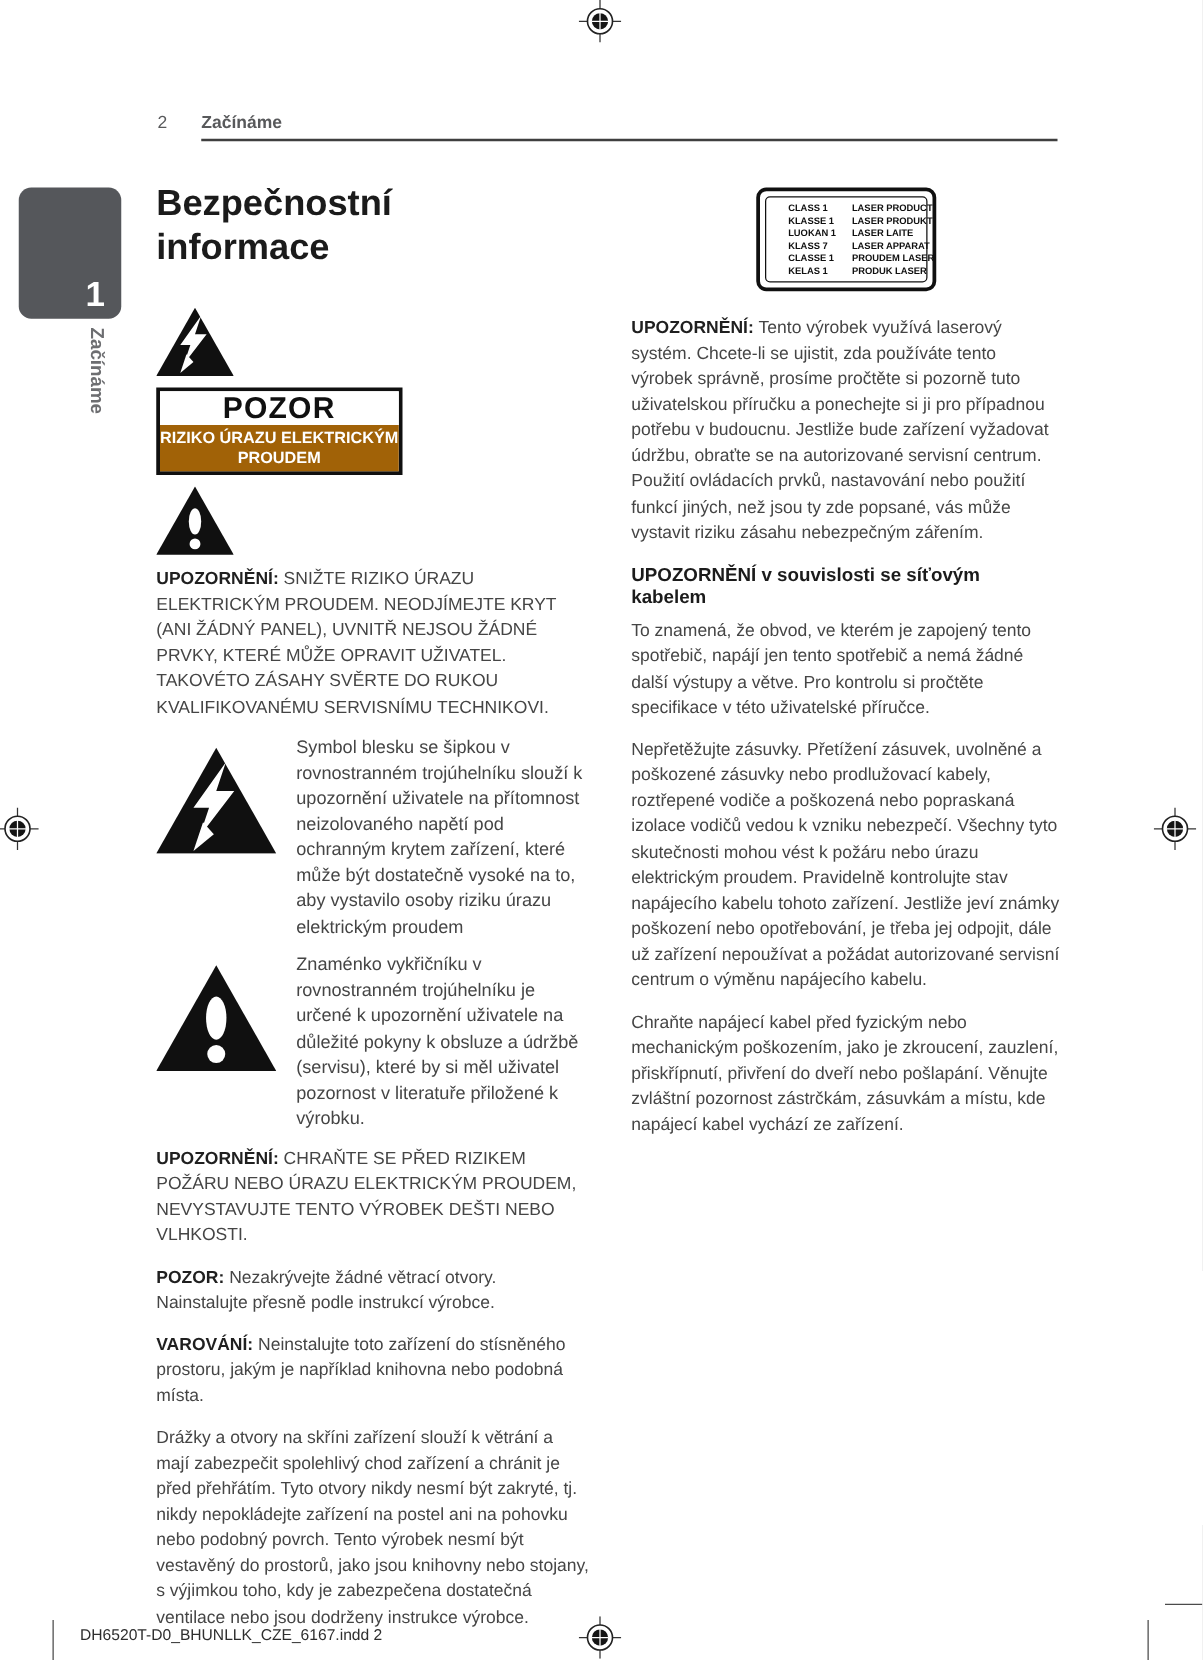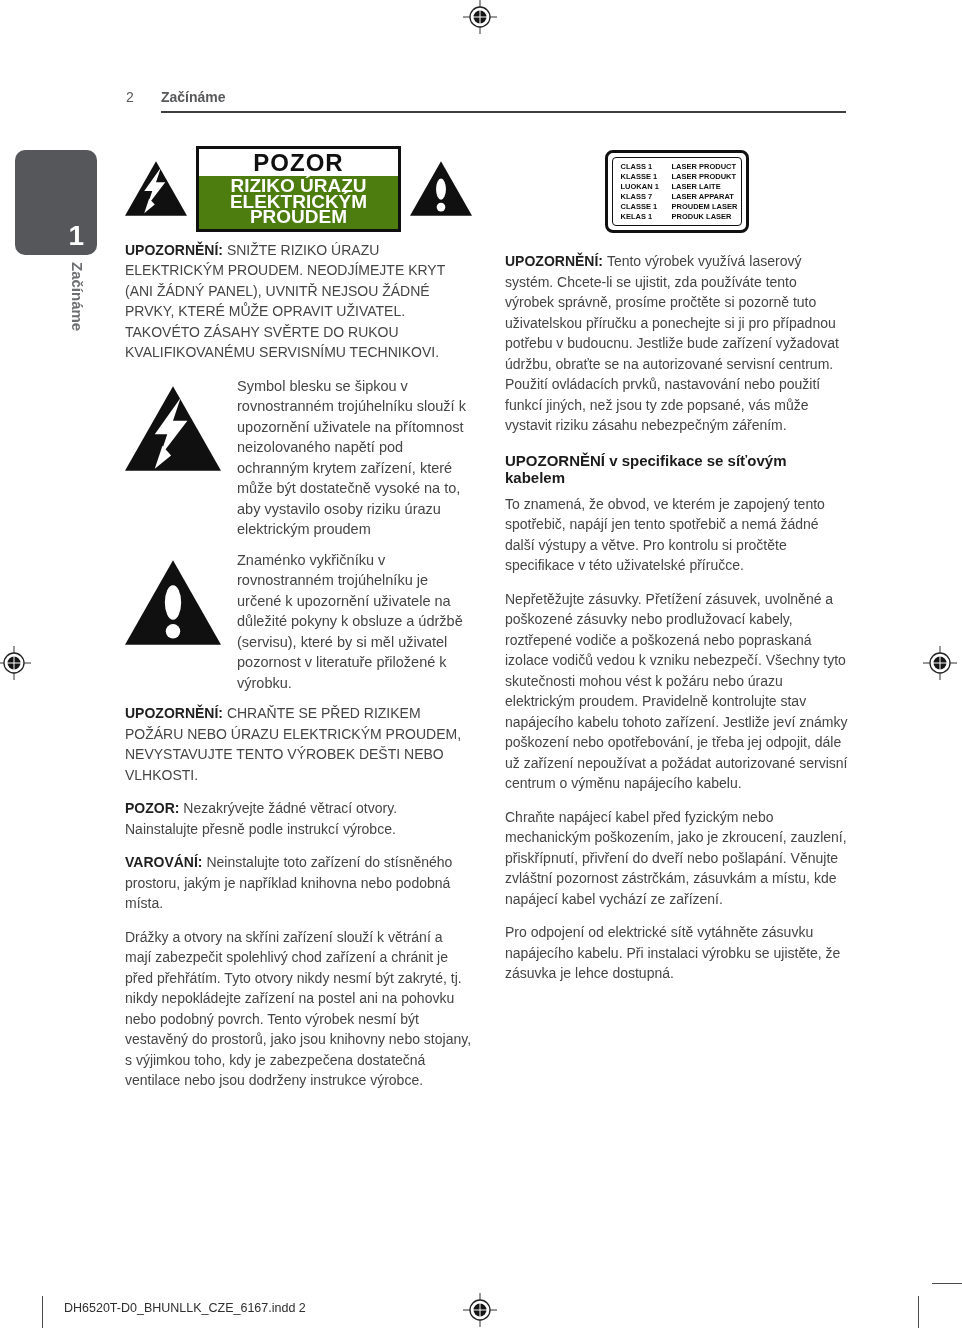--- a/index.html
+++ b/index.html
@@ -20,36 +20,36 @@
                  transform-origin:top left; font-size:15px; font-weight:bold; color:#6d6e71;
                  white-space:nowrap; }
   
   .col-left  { position:absolute; left:125px; top:146px; width:347px; }
   .col-right { position:absolute; left:505px; top:148px; width:343px; }
   .page-title{ font-size:29px; line-height:35px; font-weight:bold; color:#1b1b1b;
                margin:0 0 30px 0; white-space:pre-line; }
   p.body { font-size:14px; line-height:20.5px; margin:0 0 13px 0; }
   p.body strong, .lead { color:#1f1f1f; }
   
-  .warn-graphic { display:flex; align-items:center; gap:9px; margin:0 0 8px 0; }
+  .warn-graphic { display:flex; align-items:flex-start; gap:9px; margin:0 0 8px 0;flex-direction:column; }
   .warn-graphic svg { display:block; }
   .pozor-box  { flex:1; border:3px solid #101010; }
   .pozor-top  { background:#fff; text-align:center; font-weight:bold; font-size:24px;
                 line-height:27px; color:#101010; letter-spacing:1px; }
-  .pozor-bot  { background:#4d7c0f; color:#fff; text-align:center; font-weight:bold;
-                font-size:19px; line-height:15.5px; padding:2px 0 4px 0; }
+  .pozor-bot  { background:#a16207; color:#fff; text-align:center; font-weight:bold;
+                font-size:13px; line-height:15.5px; padding:2px 0 4px 0; }
   .caution-center { }
   
   .symbol-row { display:flex; margin:0 0 10px 0; }
   .symbol-ico { flex:0 0 112px; padding-top:10px; }
   .symbol-txt { flex:1; font-size:14.5px; line-height:20.5px; }
   
   .laser-box { width:130px; margin:2px auto 18px auto; border:3px solid #101010;
                border-radius:8px; padding:4px; }
-  .laser-in  { border:1px solid #101010; border-radius:4px; padding:4px 8px;
+  .laser-in  { border:1px solid #101010; border-radius:4px; padding:4px 18px;
                display:grid; grid-template-columns:44px auto; column-gap:7px; row-gap:1px; }
   .laser-in span { font-size:7.5px; line-height:9px; font-weight:bold; color:#101010; white-space:nowrap; }
   .power-head { font-size:15px; font-weight:bold; color:#1b1b1b; margin:16px 0 8px 0; }
   
   .footer-file { position:absolute; left:64px; top:1301px; font-size:12.5px; color:#2e2e2e; }
   .footer-date { position:absolute; left:775px; top:1301px; font-size:12.5px; color:#2e2e2e;margin-top:44px; }
   .regmark { position:absolute; width:34px; height:34px; }
   .crop    { position:absolute; background:#4b4b4b; }
 </style>
 </head>
@@ -93,20 +93,22 @@
   <div class="page-num">2</div>
   <div class="section-nm">Začínáme</div>
   <div class="header-rule"></div>
 
   <div class="chapter-tab">
     <span class="chapter-num">1</span>
   </div>
   <div class="chapter-lbl">Začínáme</div>
 
   <div class="col-left">
+    <h1 class="page-title">Bezpečnostní
+informace</h1>
 
     <div class="warn-graphic">
       <svg width="62" height="55" viewBox="0 0 100 88">
         <polygon points="50,0 100,88 0,88" fill="#101010"></polygon>
         <polygon points="58,10 31,48 44,48 36,72 65,34 50,34" fill="#fff"></polygon>
         <polygon points="31,84 48,70 39,60" fill="#fff"></polygon>
       </svg>
       <div class="pozor-box">
         <div class="pozor-top">POZOR</div>
         <div class="pozor-bot">
@@ -167,26 +169,25 @@
           <span>LASER APPARAT</span>
         <span>CLASSE 1</span>
           <span>PROUDEM LASER</span>
         <span>KELAS 1</span>
           <span>PRODUK LASER</span>
       </div>
     </div>
 
     <p class="body"><strong>UPOZORNĚNÍ: </strong><span>Tento výrobek využívá laserový systém. Chcete-li se ujistit, zda používáte tento výrobek správně, prosíme pročtěte si pozorně tuto uživatelskou příručku a ponechejte si ji pro případnou potřebu v budoucnu. Jestliže bude zařízení vyžadovat údržbu, obraťte se na autorizované servisní centrum. Použití ovládacích prvků, nastavování nebo použití funkcí jiných, než jsou ty zde popsané, vás může vystavit riziku zásahu nebezpečným zářením.</span></p>
 
-    <div class="power-head">UPOZORNĚNÍ v specifikace se síťovým kabelem</div>
+    <div class="power-head">UPOZORNĚNÍ v souvislosti se síťovým kabelem</div>
 
     <p class="body">To znamená, že obvod, ve kterém je zapojený tento spotřebič, napájí jen tento spotřebič a nemá žádné další výstupy a větve. Pro kontrolu si pročtěte specifikace v této uživatelské příručce.</p>
     <p class="body">Nepřetěžujte zásuvky. Přetížení zásuvek, uvolněné a poškozené zásuvky nebo prodlužovací kabely, roztřepené vodiče a poškozená nebo popraskaná izolace vodičů vedou k vzniku nebezpečí. Všechny tyto skutečnosti mohou vést k požáru nebo úrazu elektrickým proudem. Pravidelně kontrolujte stav napájecího kabelu tohoto zařízení. Jestliže jeví známky poškození nebo opotřebování, je třeba jej odpojit, dále už zařízení nepoužívat a požádat autorizované servisní centrum o výměnu napájecího kabelu.</p>
     <p class="body">Chraňte napájecí kabel před fyzickým nebo mechanickým poškozením, jako je zkroucení, zauzlení, přiskřípnutí, přivření do dveří nebo pošlapání. Věnujte zvláštní pozornost zástrčkám, zásuvkám a místu, kde napájecí kabel vychází ze zařízení.</p>
-    <p class="body">Pro odpojení od elektrické sítě vytáhněte zásuvku napájecího kabelu. Při instalaci výrobku se ujistěte, že zásuvka je lehce dostupná.</p>
   </div>
 
   <div class="footer-file">DH6520T-D0_BHUNLLK_CZE_6167.indd   2</div>
   <div class="footer-date">2012-02-17   ◫ 2:18:29</div>
 
   <div class="crop" style="left:42px; top:1296px; width:1px; height:32px;"></div>
   <div class="crop" style="left:918px; top:1296px; width:1px; height:32px;"></div>
   <div class="crop" style="left:932px; top:1283px; width:30px; height:1px;"></div>
 
 </div>

